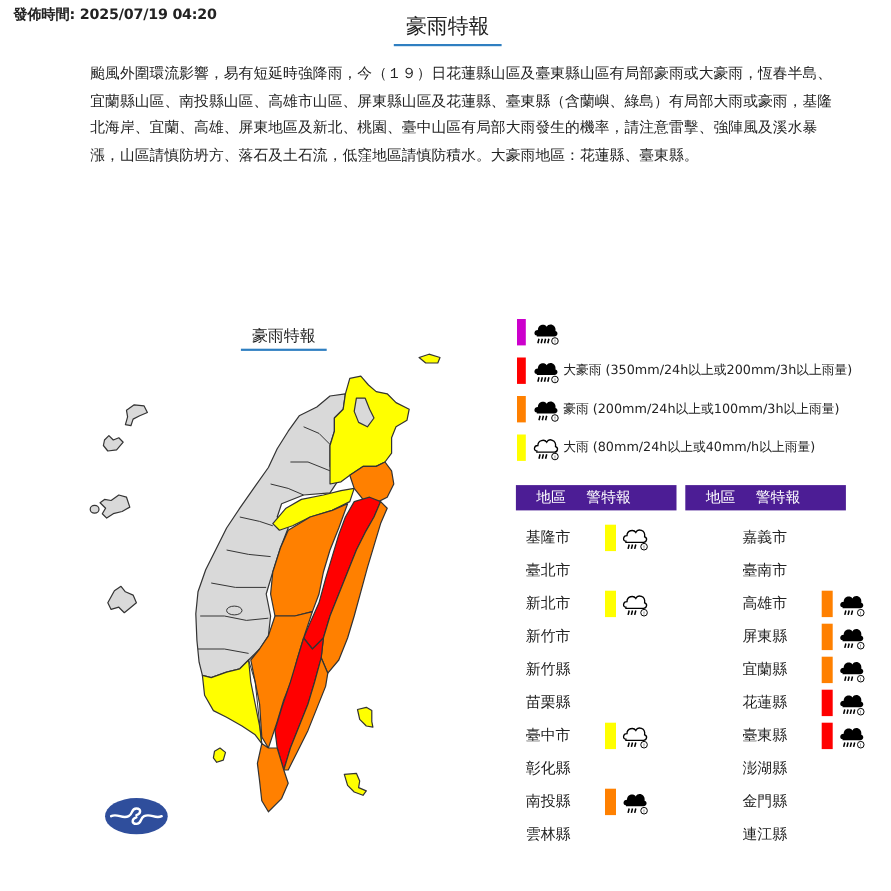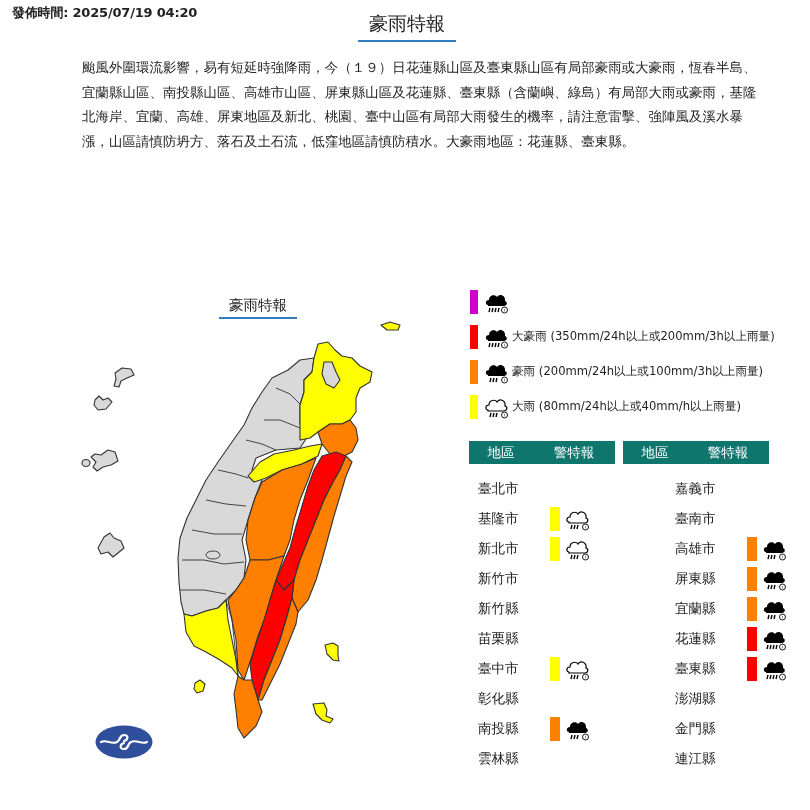--- a/index.html
+++ b/index.html
@@ -15,26 +15,26 @@
   .map-title { position: absolute; left: 219px; top: 296px; width: 78px; text-align: center; font-size: 14.5px; color: #222; padding-bottom: 2px; border-bottom: 2px solid #2f7fc1; }
 
   .legend { position: absolute; left: 468px; top: 280px; width: 334px; }
   .legend-title { font-size: 12.5px; color: #222; padding-bottom: 2px; border-bottom: 2px solid #2f7fc1; padding-left: 2px; }
   .legend-item { display: flex; align-items: center; height: 35px; }
   .legend-item:first-of-type { margin-top: 4px; }
   .swatch { width: 8px; height: 24px; margin-left: 2px; flex-shrink: 0; }
   .lg-icon { width: 26px; height: 26px; margin-left: 5px; flex-shrink: 0; }
   .legend-text { margin-left: 3px; font-size: 11.6px; color: #222; white-space: nowrap; }
 
-  .tbl-head { position: absolute; top: 441px; height: 23px; background: #0f766e; display: flex; color: #fff; font-size: 13.5px; }
+  .tbl-head { position: absolute; top: 441px; height: 23px; background: #4c1d95; display: flex; color: #fff; font-size: 13.5px; }
   .tbl-head span { display: block; line-height: 23px; }
   .tbl-head.left { left: 469px; width: 146px; }
   .tbl-head.right { left: 623px; width: 146px; }
   .tbl-head .c1 { width: 64px; text-align: center; }
-  .tbl-head .c2 { width: 82px; text-align: center; }
+  .tbl-head .c2 { width: 82px; }
 
   .rows { position: absolute; top: 474px; }
   .rows.left { left: 478px; }
   .rows.right { left: 631px; margin-left: 44px; }
   .row { height: 30px; display: flex; align-items: center; position: relative; width: 150px; }
   .row .name { font-size: 13.5px; color: #222; width: 72px; }
   .row .bar { width: 10px; height: 24px; position: absolute; left: 72px; top: 3px; }
   .row .ic { position: absolute; left: 86px; top: 2px; width: 26px; height: 26px; }
 
   .cwa-logo { position: absolute; left: 95px; top: 725px; width: 58px; height: 34px; }
@@ -155,33 +155,33 @@
   <span class="c1">地區</span>
   <span class="c2">警特報</span>
 </div>
 <div class="tbl-head right">
   <span class="c1">地區</span>
   <span class="c2">警特報</span>
 </div>
 
 <div class="rows left" id="rows-left">
     <div class="row">
-      <span class="name">臺北市</span>
-    </div>
-    <div class="row">
       <span class="name">基隆市</span>
       <div class="bar" style="background: rgb(255, 255, 0);"></div>
       <svg class="ic" viewBox="0 0 26 26">
         <path d="M5,16 C2,16 2,11 6,11 C6,6 12,5 14,8 C16,4 23,6 22,12 C25,13 24,17 21,17 L5,17 Z" fill="#fff" stroke="#000" stroke-width="1.2"></path>
         <path d="M8,19 L7,23 M11,19 L10,23 M14,19 L13,23" stroke="#000" stroke-width="1.4"></path>
         <circle cx="21.5" cy="21" r="3" fill="#fff" stroke="#000" stroke-width="0.9"></circle>
         <text x="21.5" y="23" font-size="4.5" text-anchor="middle" fill="#000" font-family="DejaVu Sans, sans-serif">!</text>
       </svg>
     </div>
     <div class="row">
+      <span class="name">臺北市</span>
+    </div>
+    <div class="row">
       <span class="name">新北市</span>
       <div class="bar" style="background: rgb(255, 255, 0);"></div>
       <svg class="ic" viewBox="0 0 26 26">
         <path d="M5,16 C2,16 2,11 6,11 C6,6 12,5 14,8 C16,4 23,6 22,12 C25,13 24,17 21,17 L5,17 Z" fill="#fff" stroke="#000" stroke-width="1.2"></path>
         <path d="M8,19 L7,23 M11,19 L10,23 M14,19 L13,23" stroke="#000" stroke-width="1.4"></path>
         <circle cx="21.5" cy="21" r="3" fill="#fff" stroke="#000" stroke-width="0.9"></circle>
         <text x="21.5" y="23" font-size="4.5" text-anchor="middle" fill="#000" font-family="DejaVu Sans, sans-serif">!</text>
       </svg>
     </div>
     <div class="row">

